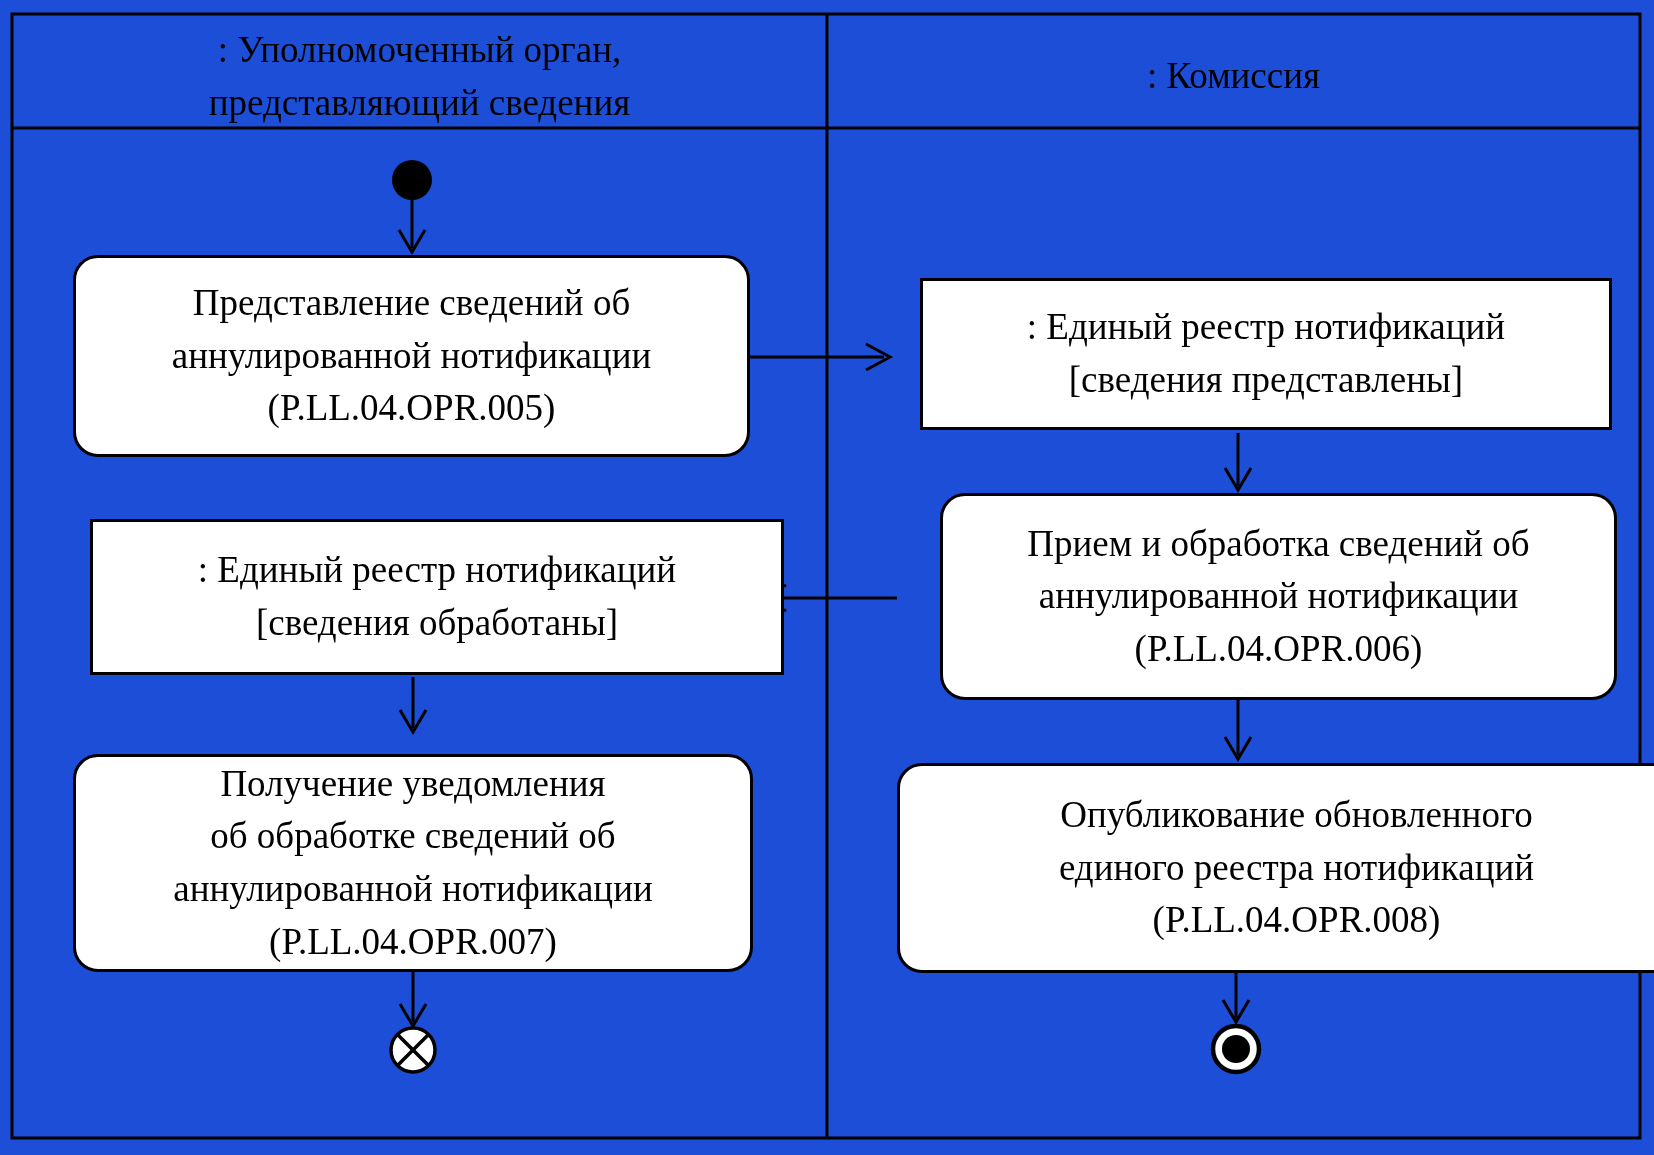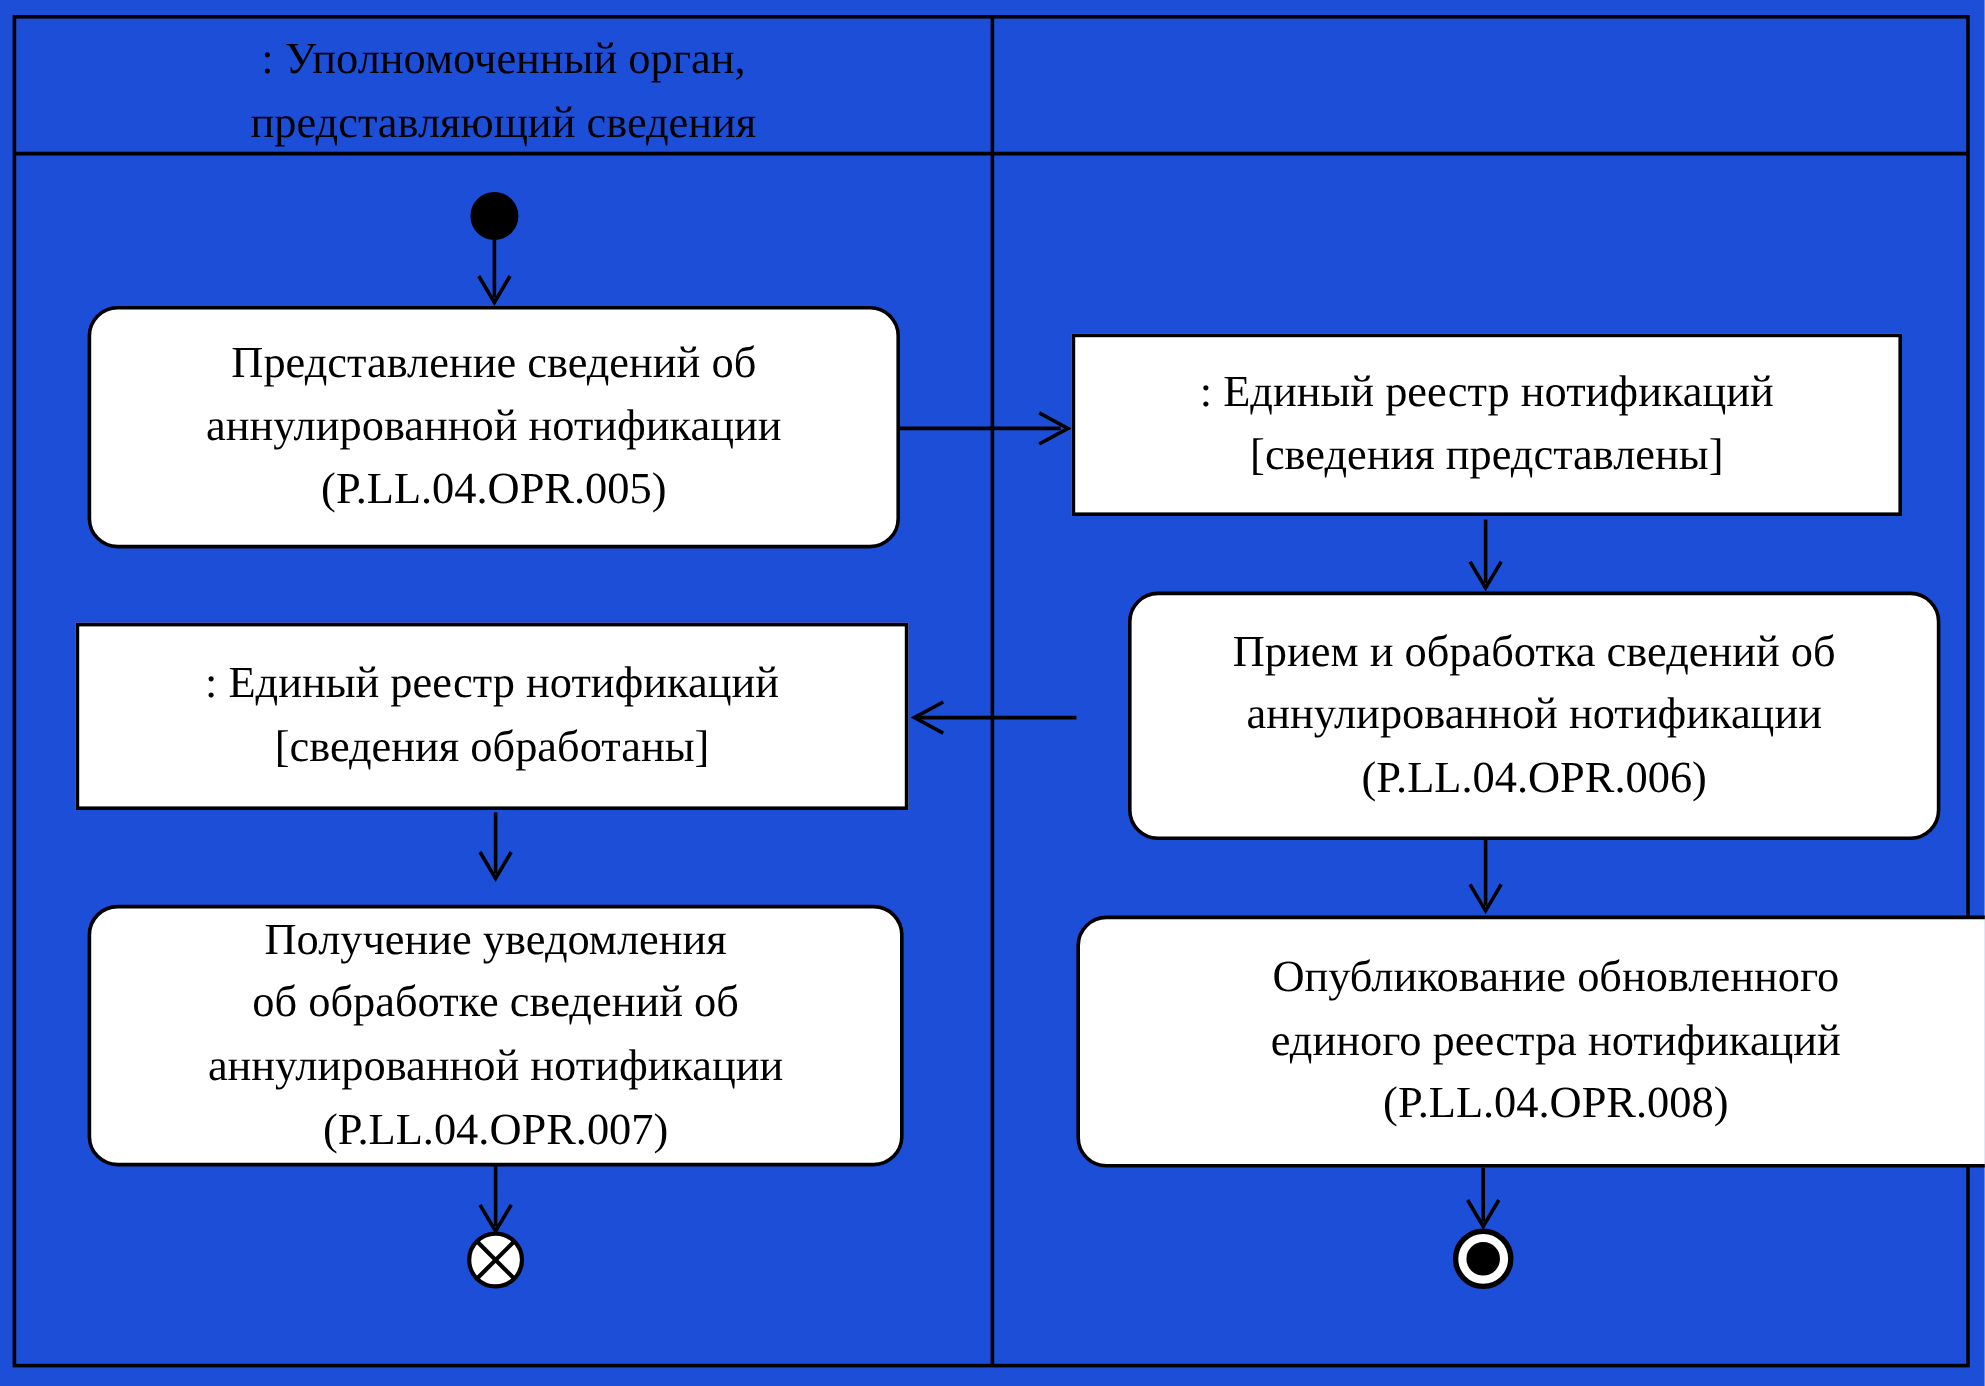--- a/index.html
+++ b/index.html
@@ -40,21 +40,21 @@
     display: flex;
     align-items: center;
     justify-content: center;
     text-align: center;
     font-size: 37px;
     line-height: 1.42;
     white-space: pre-line;
     padding: 4px 10px;
   }
   .node.action { border-radius: 25px; }
-  .node.object { border-radius: 0; }
+  .node.object { border-radius: 0; margin-left: 27px; }
 
   #act-005 { left: 73px;  top: 255px; width: 677px; height: 202px; }
   #obj-represented { left: 893px; top: 278px; width: 692px; height: 152px; }
   #act-006 { left: 940px; top: 493px; width: 677px; height: 207px; }
   #obj-processed { left: 63px;  top: 519px; width: 694px; height: 156px; }
   #act-007 { left: 73px;  top: 735px; width: 680px; height: 218px; margin-top: 19px; }
   #act-008 { left: 897px; top: 763px; width: 799px; height: 210px; }
 </style>
 </head>
 <body>
@@ -116,20 +116,21 @@
     </g>
 
     <g>
       <circle cx="1236" cy="1049" r="23" fill="#ffffff" stroke-width="4.5"></circle>
       <circle cx="1236" cy="1049" r="14" fill="#000000" stroke="none"></circle>
     </g>
   </svg>
 
   <div class="lane-header left">: Уполномоченный орган,
 представляющий сведения</div>
+  <div class="lane-header right">: Комиссия</div>
 
   <div id="act-005" class="node action">Представление сведений об
 аннулированной нотификации
 (P.LL.04.OPR.005)</div>
 
   <div id="obj-represented" class="node object">: Единый реестр нотификаций
 [сведения представлены]</div>
 
   <div id="act-006" class="node action">Прием и обработка сведений об
 аннулированной нотификации

